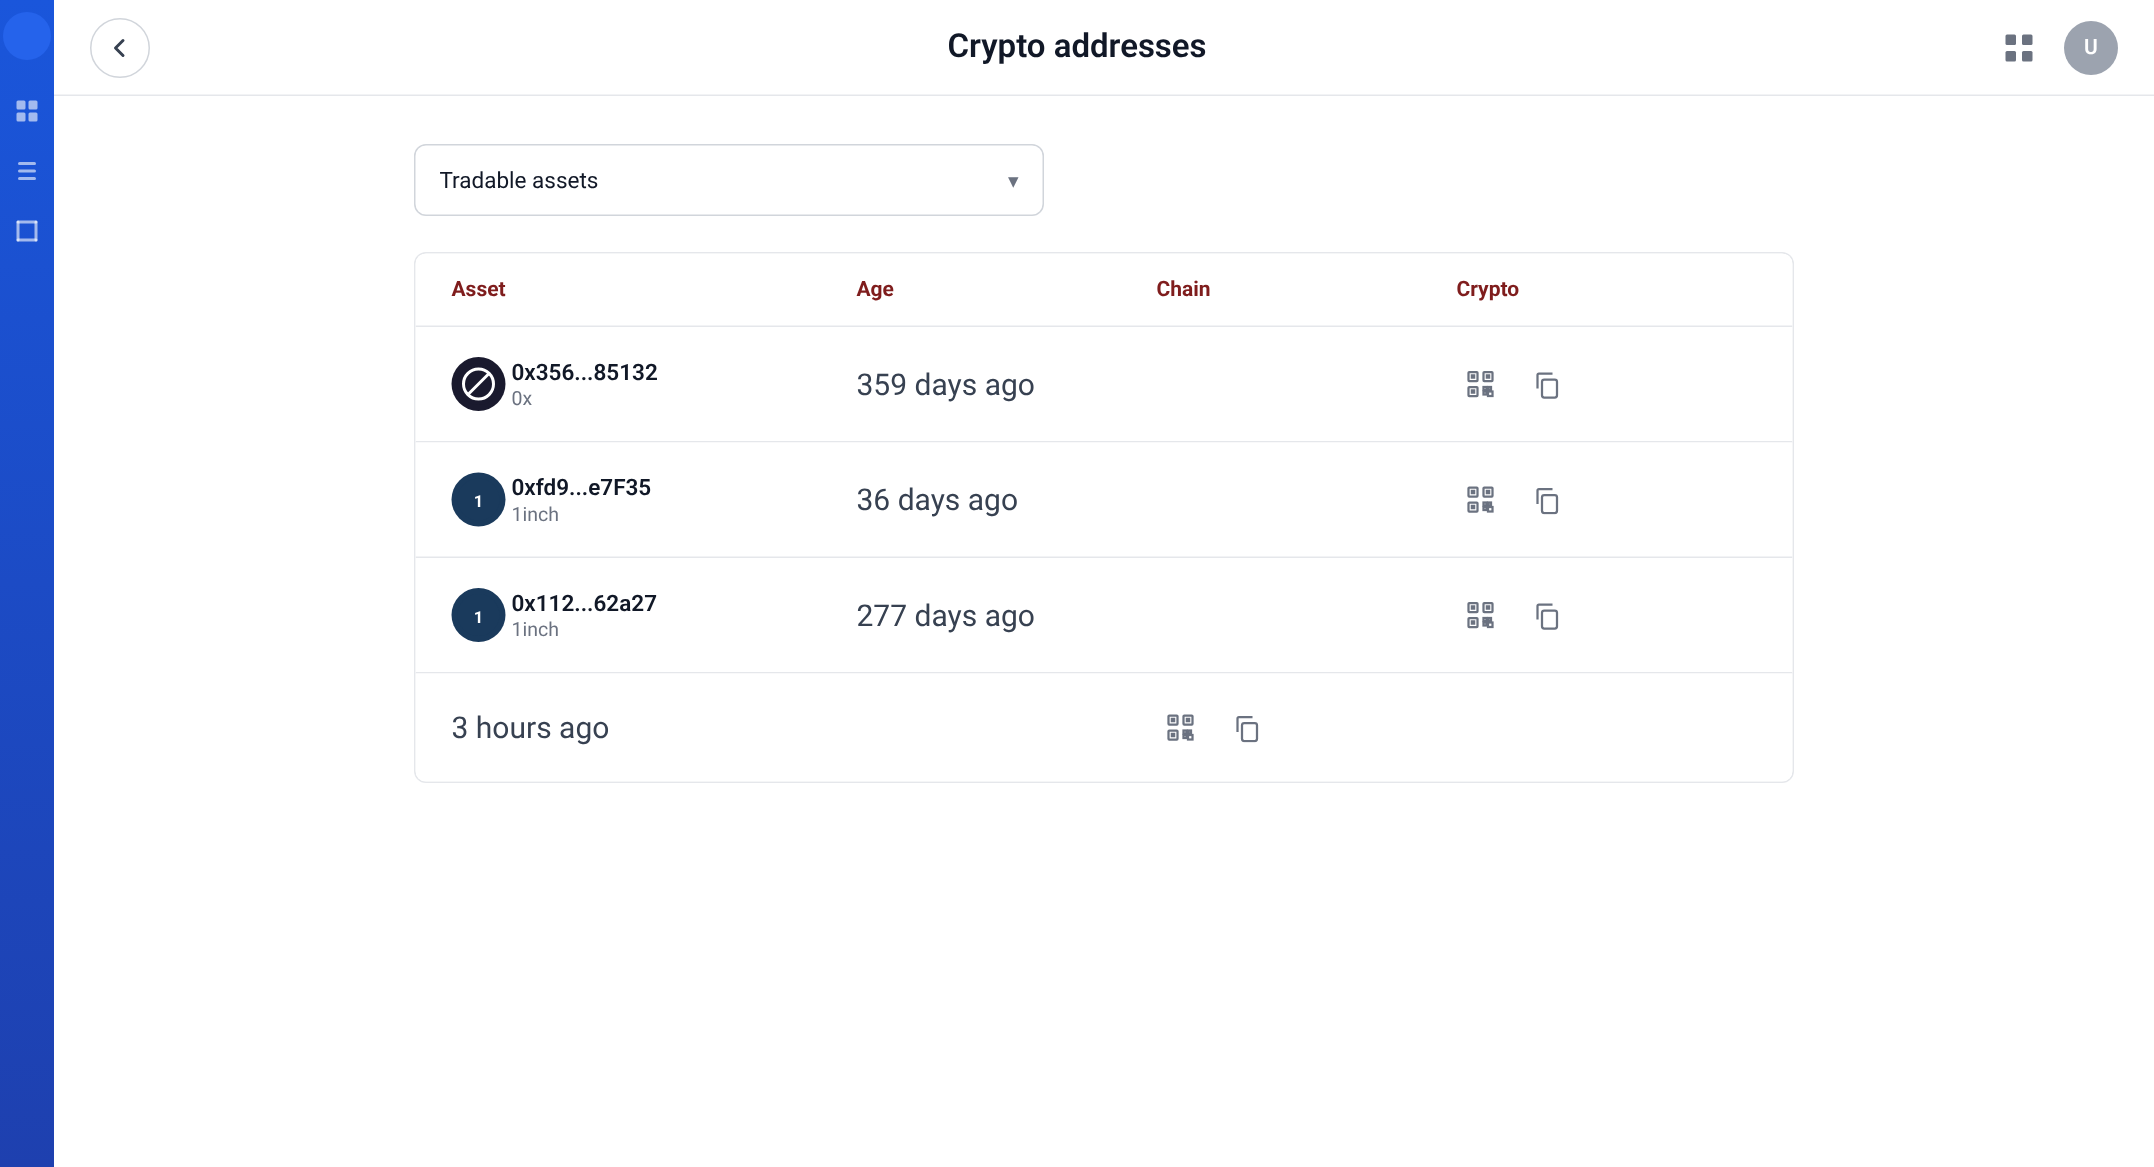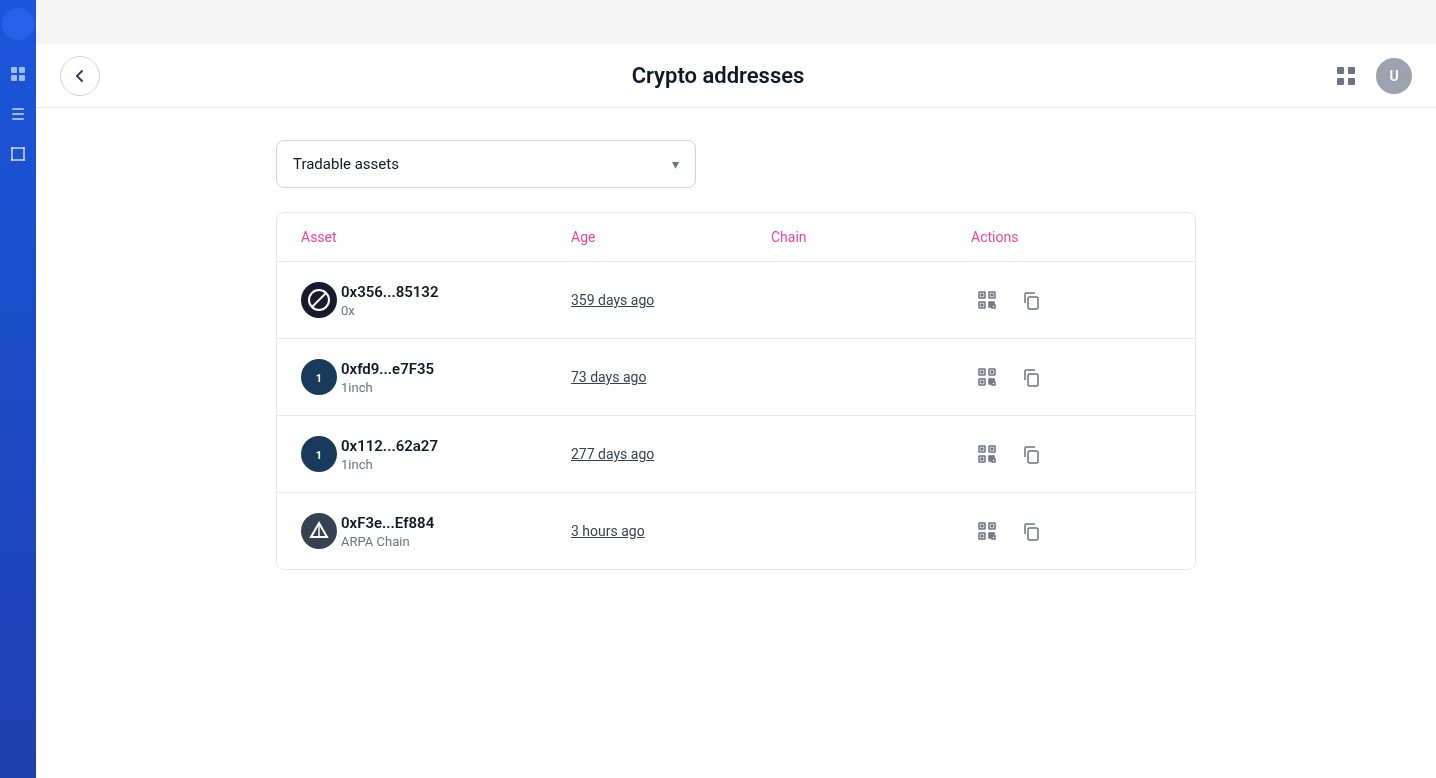--- a/index.html
+++ b/index.html
@@ -53,21 +53,20 @@
 
     
     .header {
       display: flex;
       align-items: center;
       justify-content: space-between;
       padding: 0 24px;
       height: 64px;
       border-bottom: 1px solid #e5e7eb;
       background: #fff;
-      margin-top: 44px;
     }
     .header-left {
       display: flex;
       align-items: center;
       gap: 12px;
     }
     .back-button {
       width: 40px;
       height: 40px;
       border-radius: 50%;
@@ -153,22 +152,22 @@
     }
     .table-header {
       display: grid;
       grid-template-columns: 1fr 200px 200px 200px;
       padding: 16px 24px;
       border-bottom: 1px solid #e5e7eb;
       background: #fff;
     }
     .table-header-cell {
       font-size: 14px;
-      color: #ec4899;
-      font-weight: 400;
+      color: #7f1d1d;
+      font-weight: 700;
     }
     .table-row {
       display: grid;
       grid-template-columns: 1fr 200px 200px 200px;
       padding: 20px 24px;
       border-bottom: 1px solid #e5e7eb;
       align-items: center;
       background: #fff;
     }
     .table-row:last-child { border-bottom: none; }
@@ -198,23 +197,22 @@
       font-size: 15px;
       font-weight: 600;
       color: #111827;
     }
     .asset-label {
       font-size: 13px;
       color: #6b7280;
       margin-top: 2px;
     }
     .age-cell {
-      font-size: 14px;
+      font-size: 20px;
       color: #374151;
-      text-decoration: underline;
     }
     .label-cell {
       font-size: 14px;
       color: #374151;
     }
     .actions-cell {
       display: flex;
       align-items: center;
       gap: 12px;
     }
@@ -294,21 +292,21 @@
         <span class="dropdown-chevron">▾</span>
       </div>
     </div>
 
     <div class="table-container">
 
       <div class="table-header">
         <div class="table-header-cell">Asset</div>
         <div class="table-header-cell">Age</div>
         <div class="table-header-cell">Chain</div>
-        <div class="table-header-cell">Actions</div>
+        <div class="table-header-cell">Crypto</div>
       </div>
 
       <div class="table-row">
         <div class="asset-cell">
           <div class="asset-icon asset-icon-0x">
             <svg width="28" height="28" viewBox="0 0 28 28" fill="none">
               <circle cx="14" cy="14" r="14" fill="#1a1a2e"></circle>
               <circle cx="14" cy="14" r="10" stroke="#fff" stroke-width="2" fill="none"></circle>
               <line x1="7" y1="21" x2="21" y2="7" stroke="#fff" stroke-width="2"></line>
             </svg>
@@ -350,21 +348,21 @@
             <svg width="28" height="28" viewBox="0 0 28 28">
               <circle cx="14" cy="14" r="14" fill="#1a3a5c"></circle>
               <text x="14" y="19" text-anchor="middle" fill="white" font-size="11" font-weight="bold">1</text>
             </svg>
           </div>
           <div class="asset-info">
             <div class="asset-address">0xfd9...e7F35</div>
             <div class="asset-label">1inch</div>
           </div>
         </div>
-        <div class="age-cell">73 days ago</div>
+        <div class="age-cell">36 days ago</div>
         <div class="label-cell"></div>
         <div class="actions-cell">
           <div class="action-btn qr-icon">
             <svg width="20" height="20" viewBox="0 0 20 20" fill="none" stroke="currentColor" stroke-width="1.5">
               <rect x="2" y="2" width="6" height="6" rx="0.5"></rect>
                 <rect x="3.5" y="3.5" width="3" height="3" fill="currentColor" stroke="none"></rect>
               <rect x="12" y="2" width="6" height="6" rx="0.5"></rect>
                 <rect x="13.5" y="3.5" width="3" height="3" fill="currentColor" stroke="none"></rect>
               <rect x="2" y="12" width="6" height="6" rx="0.5"></rect>
                 <rect x="3.5" y="13.5" width="3" height="3" fill="currentColor" stroke="none"></rect>
@@ -416,33 +414,20 @@
           <div class="action-btn copy-icon">
             <svg width="20" height="20" viewBox="0 0 20 20" fill="none" stroke="currentColor" stroke-width="1.5">
               <rect x="7" y="7" width="10" height="12" rx="1.5"></rect>
               <path d="M4 13V4a1 1 0 011-1h9"></path>
             </svg>
           </div>
         </div>
       </div>
 
       <div class="table-row">
-        <div class="asset-cell">
-          <div class="asset-icon asset-icon-arpa">
-            <svg width="28" height="28" viewBox="0 0 28 28">
-              <circle cx="14" cy="14" r="14" fill="#374151"></circle>
-              <polygon points="14,6 22,20 6,20" fill="none" stroke="white" stroke-width="2"></polygon>
-              <line x1="14" y1="6" x2="14" y2="20" stroke="white" stroke-width="1.5"></line>
-            </svg>
-          </div>
-          <div class="asset-info">
-            <div class="asset-address">0xF3e...Ef884</div>
-            <div class="asset-label">ARPA Chain</div>
-          </div>
-        </div>
         <div class="age-cell">3 hours ago</div>
         <div class="label-cell"></div>
         <div class="actions-cell">
           <div class="action-btn qr-icon">
             <svg width="20" height="20" viewBox="0 0 20 20" fill="none" stroke="currentColor" stroke-width="1.5">
               <rect x="2" y="2" width="6" height="6" rx="0.5"></rect>
                 <rect x="3.5" y="3.5" width="3" height="3" fill="currentColor" stroke="none"></rect>
               <rect x="12" y="2" width="6" height="6" rx="0.5"></rect>
                 <rect x="13.5" y="3.5" width="3" height="3" fill="currentColor" stroke="none"></rect>
               <rect x="2" y="12" width="6" height="6" rx="0.5"></rect>

